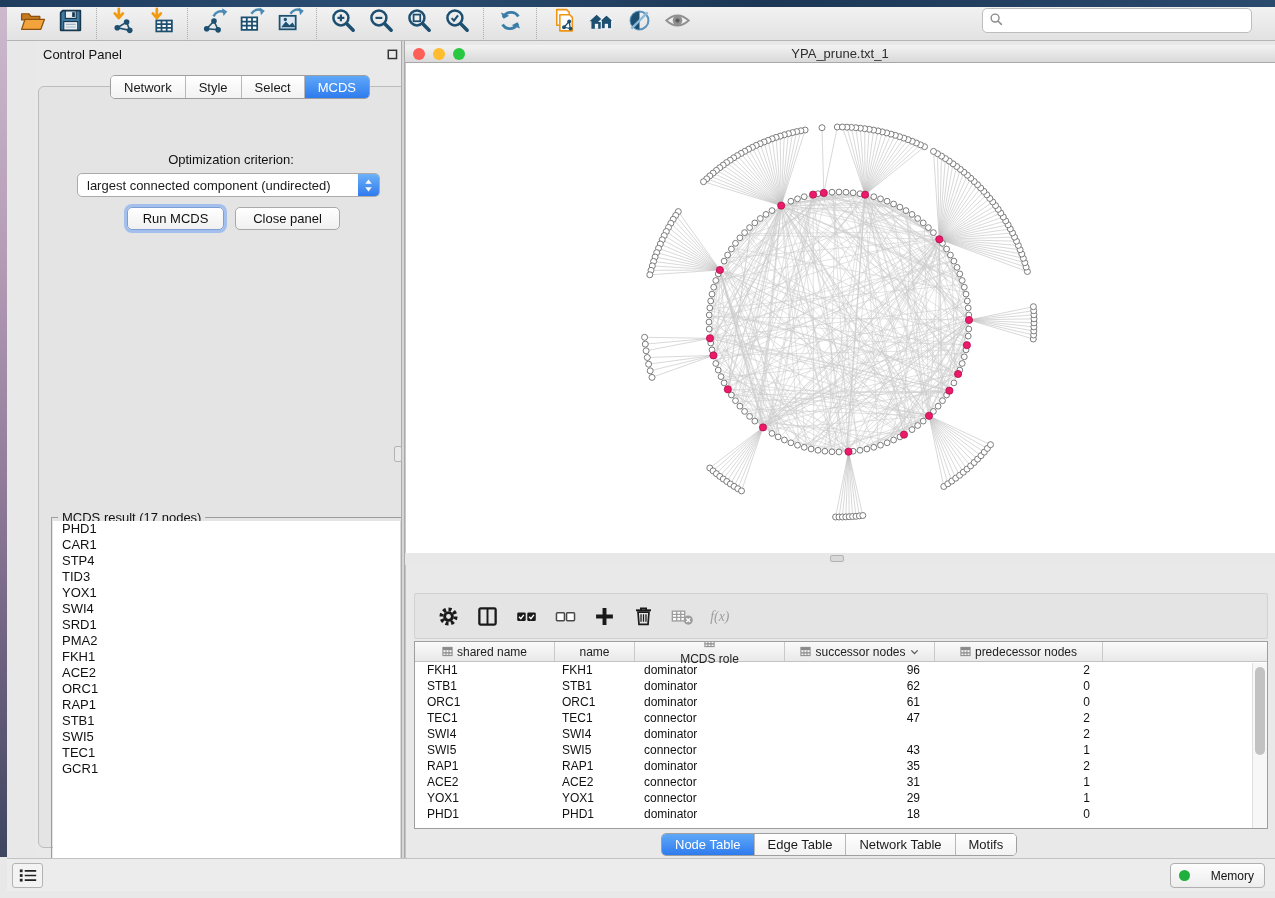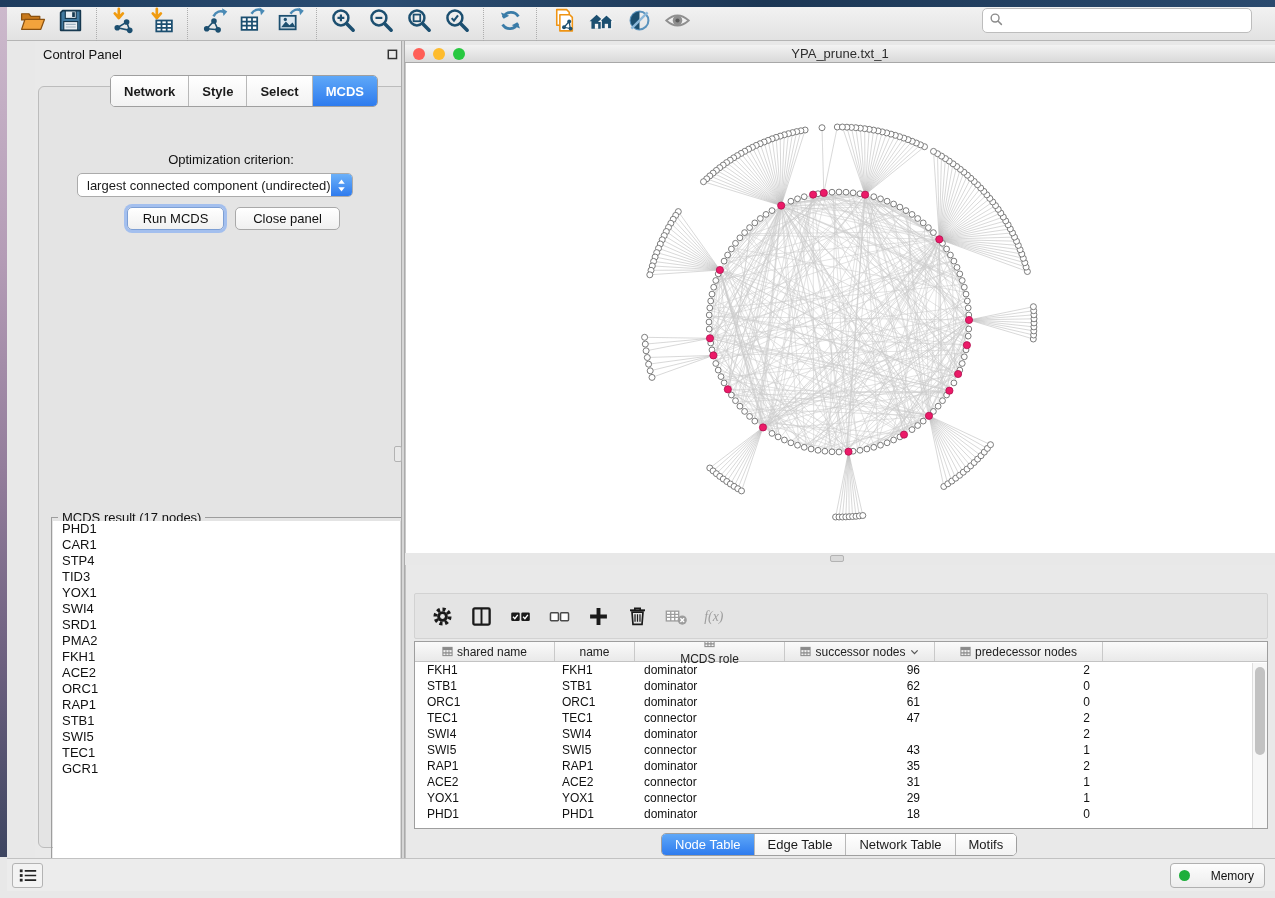--- a/index.html
+++ b/index.html
@@ -30,27 +30,27 @@
   .ctrl-panel { left:7px; top:41px; width:394px; height:817px; background:#e9e9e9;margin-left:28px; }
   .panel-head { height:26px; display:flex; align-items:center; padding:0 8px; }
   .panel-title { font-size:13px; color:#111; }
   .panel-head .spacer { flex:1; }
   .mini-btn { width:15px; height:14px; border:none; background:transparent; display:flex; align-items:center; justify-content:center; cursor:pointer; margin-left:6px; }
   .mini-btn svg { width:11px; height:11px; }
 
   .cp-content { left:3px; top:45px; width:386px; height:762px; background:#e4e4e4;
     border:1px solid #bcbcbc; border-radius:6px; }
   .cp-tabs { position:absolute; left:71px; top:-12px; display:flex; border:1px solid #9f9f9f; border-radius:5px; overflow:hidden; background:#fff; box-shadow:0 0 0 1px rgba(255,255,255,0.4) inset; }
-  .cp-tab { height:30px; padding:0 13px; border:none; border-right:1px solid #b8b8b8; background:linear-gradient(#ffffff,#f2f2f2);
-    font-size:13px; font-family:"Liberation Sans",sans-serif; color:#1a1a1a; cursor:pointer;font-weight:bold; }
+  .cp-tab { height:22px; padding:0 13px; border:none; border-right:1px solid #b8b8b8; background:linear-gradient(#ffffff,#f2f2f2);
+    font-size:13px; font-family:"Liberation Sans",sans-serif; color:#1a1a1a; cursor:pointer; }
   .cp-tab:last-child { border-right:none; }
   .cp-tab.selected { background:linear-gradient(#5fa8f8,#2e7bee); color:#fff; }
 
   .opt-label { position:absolute; left:0; top:65px; width:100%; text-align:center; font-size:13px; color:#111; }
-  .criterion { position:absolute; left:38px; top:86px; width:276px; height:24px; background:#fff;
+  .criterion { position:absolute; left:38px; top:86px; width:303px; height:24px; background:#fff;
     border:1px solid #ababab; border-radius:5px; display:flex; align-items:center; cursor:pointer; }
   .criterion .val { flex:1; padding:0 9px; font-size:13px; white-space:nowrap; overflow:hidden; }
   .stepper { width:21px; height:22px; border-radius:0 4px 4px 0; background:linear-gradient(#6cb1f9,#2f7bee);
     display:flex; align-items:center; justify-content:center; }
   .stepper svg { width:9px; height:15px; }
   .btn { position:absolute; height:23px; background:linear-gradient(#ffffff,#f0f0f0); border:1px solid #a9a9a9;
     border-radius:5px; font-size:13px; font-family:"Liberation Sans",sans-serif; color:#111; cursor:pointer; }
   .btn.run { left:88px; top:120px; width:97px; box-shadow:0 0 0 3px rgba(110,160,245,.55); border-color:#7d9fd4; }
   .btn.closep { left:196px; top:120px; width:105px; }
 
@@ -71,21 +71,21 @@
     display:flex; align-items:center; }
   .tl { width:12px; height:12px; border-radius:50%; margin-left:8px; cursor:pointer; border:none; }
   .tl.red { background:#ff5f57; } .tl.yellow { background:#febc2e; } .tl.green { background:#28c840; }
   .net-title { position:absolute; left:0; width:100%; text-align:center; font-size:13px; color:#2d2d2d; }
   .net-canvas { left:405px; top:63px; width:870px; height:490px; background:#fff; border-left:1px solid #c9c9c9; }
   .hsplit { left:405px; top:553px; width:870px; height:12px; background:#e8e8e8; }
 
   
   .table-panel { left:405px; top:565px; width:870px; height:293px; background:#e9e9e9; border-left:1px solid #c2c2c2; }
   .tp-toolbar { position:absolute; left:8px; top:28px; width:854px; height:46px; background:#e4e4e4;
-    border:1px solid #d2d2d2; border-radius:2px; display:flex; align-items:center; padding-left:14px; }
+    border:1px solid #d2d2d2; border-radius:2px; display:flex; align-items:center; padding-left:20px; }
   .tp-btn { width:26px; height:26px; margin-right:13px; border:none; background:transparent; display:flex; align-items:center; justify-content:center; cursor:pointer; }
   .tp-btn svg { width:23px; height:23px; }
   .tp-btn.wide svg { width:32px; }
   .tp-table { position:absolute; left:8px; top:76px; width:854px; height:188px; background:#fff; border:1px solid #9e9e9e; overflow:hidden; }
   .tp-headrow { display:flex; height:20px; background:linear-gradient(#fafafa,#e9e9e9); border-bottom:1px solid #c3c3c3; }
   .tp-hcell { display:flex; align-items:center; justify-content:center; gap:4px; border-right:1px solid #c9c9c9;
     font-size:12px; color:#222; cursor:pointer; }
   .tp-hcell svg.gicon { width:11px; height:11px; }
   .tp-hcell svg.sort { width:9px; height:8px; }
   .tp-row { display:flex; height:16px; line-height:16px; font-size:12px; color:#111; cursor:default; }

